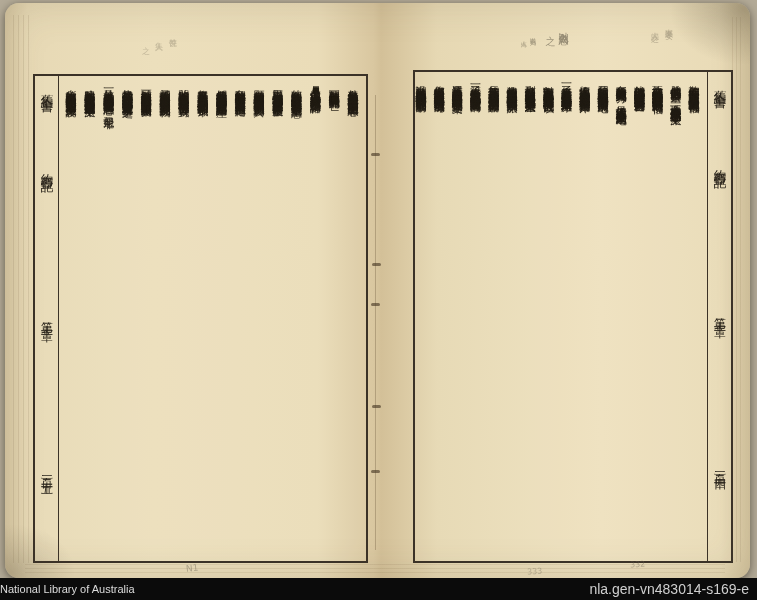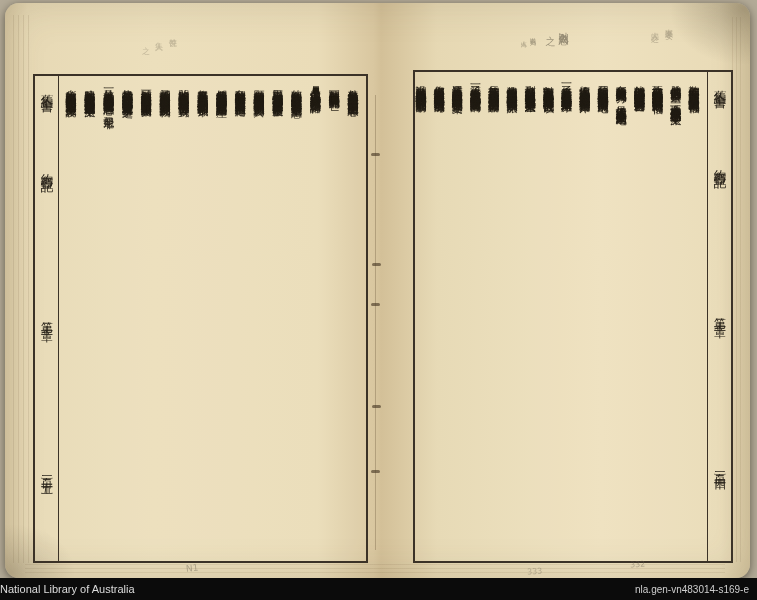--- a/index.html
+++ b/index.html
@@ -78,21 +78,21 @@
 
   
   .pencil { position:absolute; font-family:"DejaVu Sans", sans-serif;
     color:#6a6352; pointer-events:none; }
 
   
   .bar { position:absolute; left:0; bottom:0; width:757px; height:22px; background:#0b0b0b;
     display:flex; align-items:center; justify-content:space-between;
     font-family:"Liberation Sans", sans-serif; }
   .bar .bar-left  { color:#dcdcdc; font-size:11px; }
-  .bar .bar-right { color:#cfcfcf; font-size:10px; padding-right:8px; }
+  .bar .bar-right { color:#cfcfcf; font-size:14px; padding-right:8px; }
 </style>
 </head>
 <body>
 
 <div class="spread">
   <div class="edge-lines-left"></div>
   <div class="edge-lines-right"></div>
   <div class="edge-lines-bottom"></div>
 </div>
 

